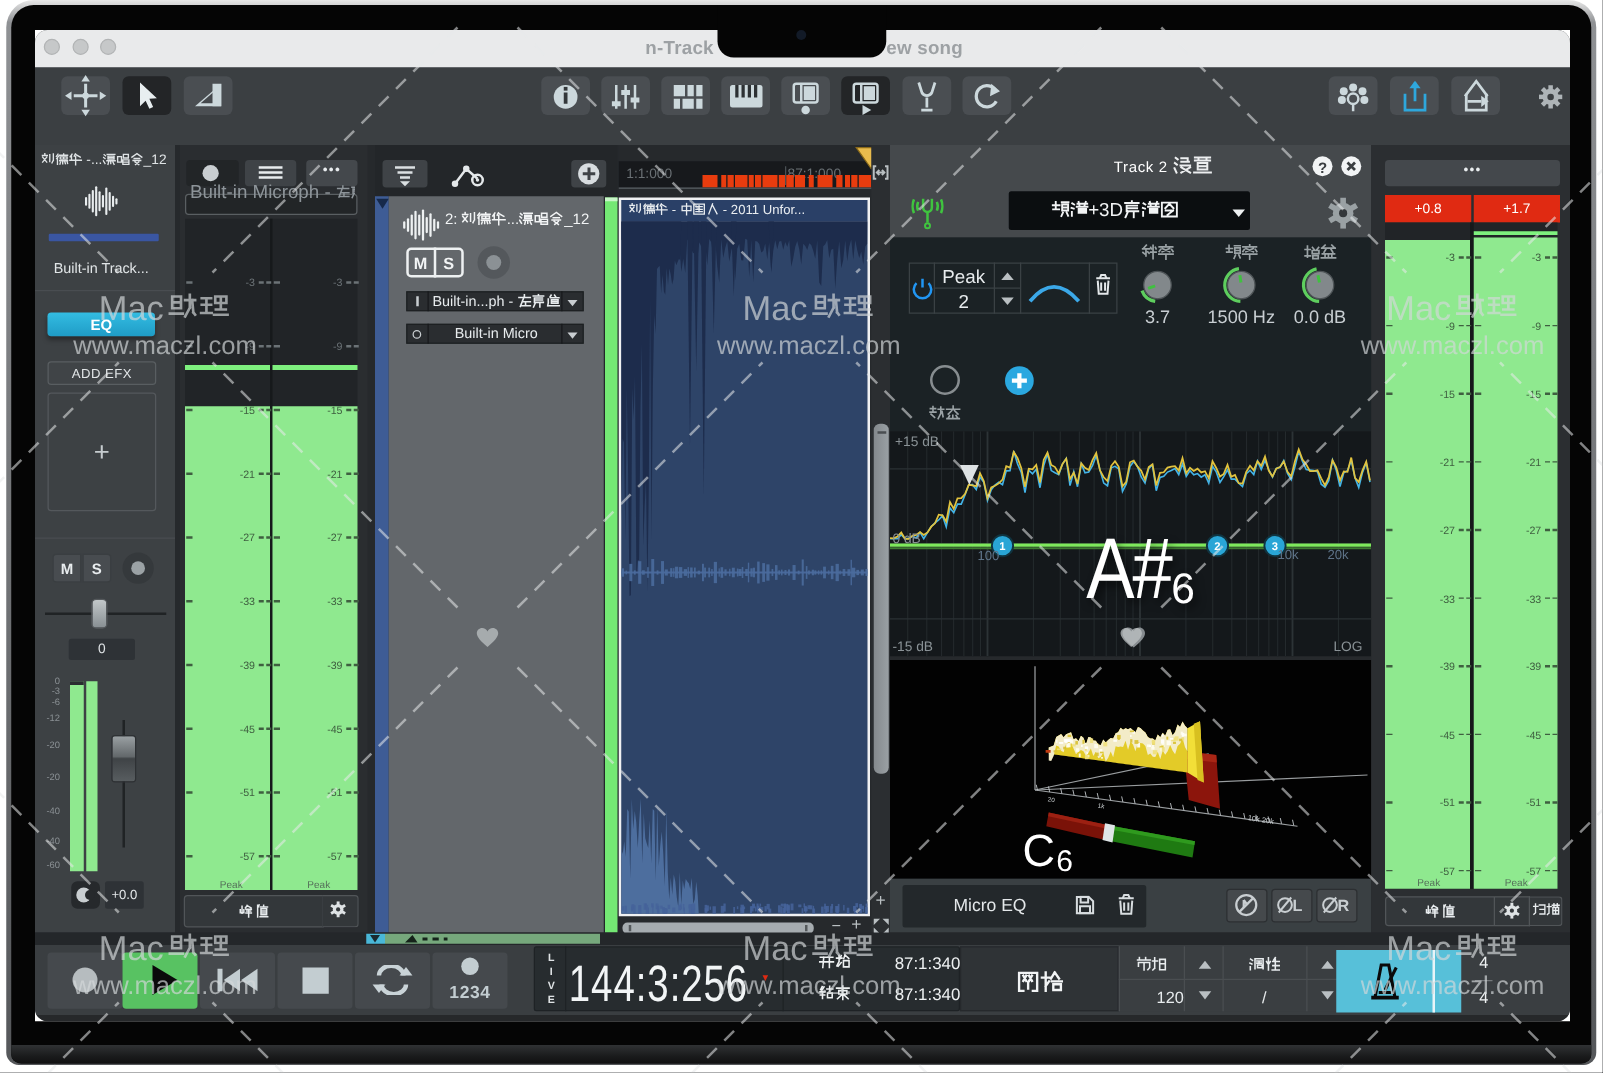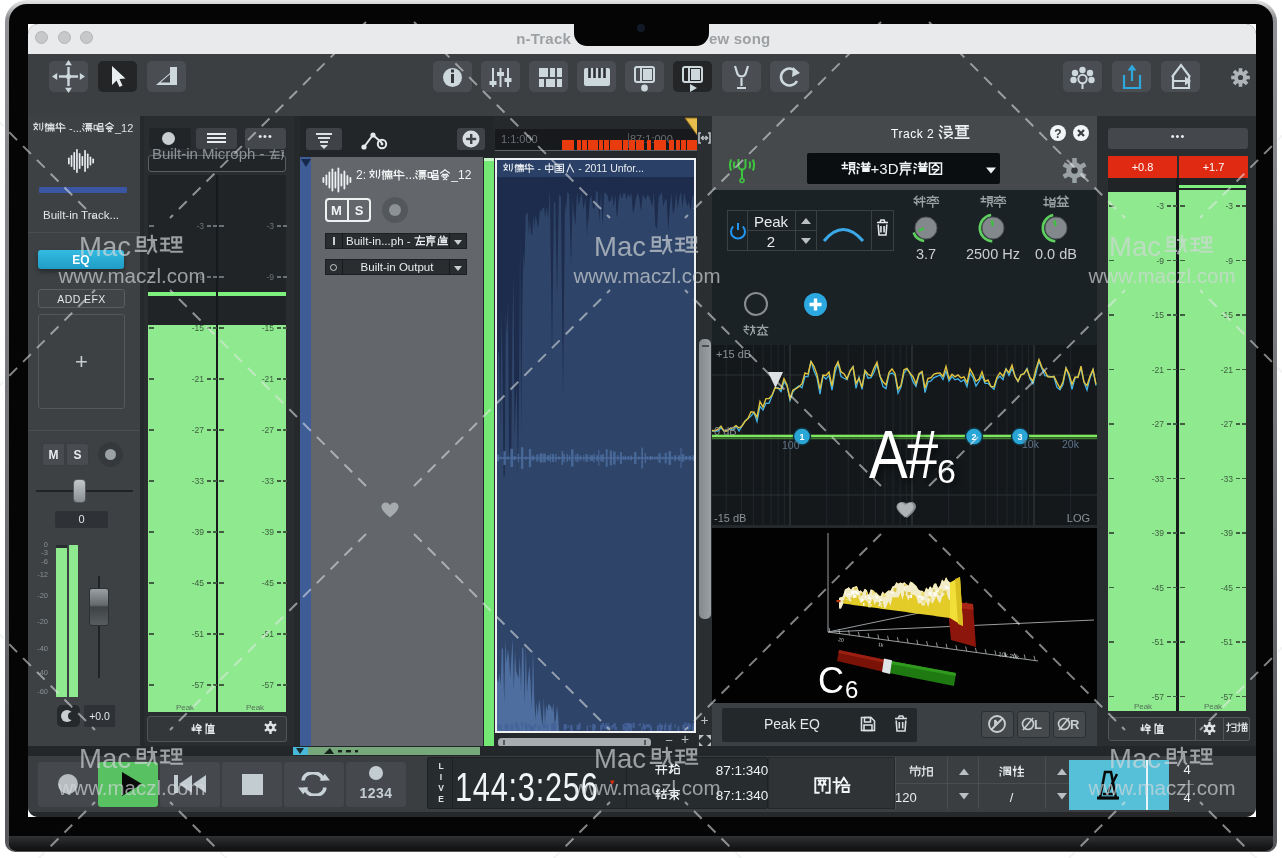--- a/index.html
+++ b/index.html
@@ -386,21 +386,21 @@
         </svg><svg class="cj " style="width:11.5px;height:11.5px;vertical-align:-1.495px;" viewBox="0 0 100 100">
           <path d="M34 10L26 22M58 10L66 22M30 28L88 28M36 42L82 42M36 42L36 66M82 42L82 66M36 54L82 54M36 66L82 66M14 36L14 64M14 64L10 84M10 84L92 84" stroke="#e8ecee" stroke-width="11" fill="none" stroke-linecap="square"></path>
         </svg></div>
 <svg class="a" style="left:425px;top:214px" width="10" height="8">
         <path d="M1 2 L9 2 L5 7 Z" fill="#c9ced1"></path>
       </svg>
 <div class="a" style="left:297px;top:235px;width:142px;height:16px;background:#2a2d30;border:1px solid #1d2022"></div>
 <div class="a" style="left:314px;top:235px;width:1px;height:16px;background:#17191b"></div>
 <div class="a" style="left:421px;top:235px;width:1px;height:16px;background:#17191b"></div>
 <div class="a" style="left:302px;top:239.5px;width:7px;height:7px;border:1.4px solid #c9ced1;border-radius:50%"></div>
-<div class="a" style="left:318px;top:237px;width:102px;font-size:11.5px;color:#e8ecee;text-align:center;white-space:nowrap">Built-in Output</div>
+<div class="a" style="left:318px;top:237px;width:102px;font-size:11.5px;color:#e8ecee;text-align:center;white-space:nowrap">Built-in Micro</div>
 <svg class="a" style="left:425px;top:240px" width="10" height="8">
         <path d="M1 2 L9 2 L5 7 Z" fill="#c9ced1"></path>
       </svg>
 <div class="a" style="left:456px;top:134px;width:10px;height:588px;background:#74e874"></div>
 <div class="a" style="left:456px;top:134px;width:10px;height:3px;background:#c8f5c8"></div>
 <div class="a" style="left:467px;top:92px;width:217px;height:630px;background:#26292c"></div>
 <div class="a" style="left:467px;top:105px;width:217px;height:22px;background:#17191c"></div>
 <div class="a" style="left:467px;top:126px;width:217px;height:1px;background:#5f6569"></div>
 <div class="a" style="left:473px;top:109px;width:60px;font-size:11px;color:#6a7074;text-align:left;">1:1:000</div>
 <div class="a" style="left:602px;top:109px;width:70px;font-size:11px;color:#6a7074;text-align:left;">87:1:000</div>
@@ -733,21 +733,21 @@
         <circle cx="16" cy="16" r="11" fill="#82888b" stroke="#4e5457" stroke-width="1"></circle>
         <path d="M15.3092 29.1819 A 13.2 13.2 0 0 1 14.1629 2.92846" stroke="#5ece5e" stroke-width="2.6" fill="none"></path>
         <line x1="14.8866" y1="8.07786" x2="15.7217" y2="14.0195" stroke="#40c040" stroke-width="2.4"></line>
       </svg>
 <svg class="a" style="left:1012px;top:188px" width="32" height="32">
         <circle cx="16" cy="16" r="11" fill="#82888b" stroke="#4e5457" stroke-width="1"></circle>
         <path d="M15.3092 29.1819 A 13.2 13.2 0 0 1 13.2556 3.08845" stroke="#5ece5e" stroke-width="2.6" fill="none"></path>
         <line x1="14.3367" y1="8.17482" x2="15.5842" y2="14.0437" stroke="#40c040" stroke-width="2.4"></line>
       </svg>
 <div class="a" style="left:868px;top:222px;width:60px;font-size:14.5px;color:#c8ced2;text-align:center;">3.7</div>
-<div class="a" style="left:930px;top:222px;width:70px;font-size:14.5px;color:#c8ced2;text-align:center;">2500 Hz</div>
+<div class="a" style="left:930px;top:222px;width:70px;font-size:14.5px;color:#c8ced2;text-align:center;">1500 Hz</div>
 <div class="a" style="left:995px;top:222px;width:66px;font-size:14.5px;color:#c8ced2;text-align:center;">0.0 dB</div>
 <div class="a" style="left:699px;top:186px;width:167px;height:41px;border:1px solid #3a4144"></div>
 <div class="a" style="left:719px;top:186px;width:1px;height:41px;background:#3a4144"></div>
 <div class="a" style="left:767px;top:186px;width:1px;height:41px;background:#3a4144"></div>
 <div class="a" style="left:788px;top:186px;width:1px;height:41px;background:#3a4144"></div>
 <div class="a" style="left:843px;top:186px;width:1px;height:41px;background:#3a4144"></div>
 <div class="a" style="left:719px;top:206px;width:69px;height:1px;background:#3a4144"></div>
 <svg class="a" style="left:701px;top:198px" width="18" height="18">
         <g stroke="#2196f3" stroke-width="2" fill="none">
           <path d="M4.2 4.5 A 7 7 0 1 0 13.8 4.5"></path>
@@ -953,21 +953,21 @@
         <path d="M839 650 L886 660 L884 672 L837 661 Z" fill="#7a1208"></path>
         <path d="M839 650 L886 660 L885.5 663 L838.5 653 Z" fill="#9c2012"></path>
         <path d="M891 661 L956 673 L954 686 L889 673 Z" fill="#1f7a12"></path>
         <path d="M891 661 L956 673 L955.5 676 L890.5 664 Z" fill="#2f9a1e"></path>
         <path d="M884 658.5 L892 660.2 L890 674 L882 672 Z" fill="#dfe5e7"></path>
       </svg>
 <div class="a" style="left:790px;top:636px;width:40px;font-size:36px;color:#fff;text-align:left;font-weight:400">C</div>
 <div class="a" style="left:817px;top:652px;width:30px;font-size:24px;color:#fff;text-align:left;">6</div>
 <div class="a" style="left:684px;top:679px;width:385px;height:43px;background:#3a4043"></div>
 <div class="a" style="left:694px;top:684px;width:195px;height:34px;background:#23282b;border-radius:2px"></div>
-<div class="a" style="left:714px;top:692px;width:100px;font-size:14px;color:#e4e8ea;text-align:center;">Peak EQ</div>
+<div class="a" style="left:714px;top:692px;width:100px;font-size:14px;color:#e4e8ea;text-align:center;">Micro EQ</div>
 <svg class="a" style="left:832px;top:692px" width="16" height="16">
         <g stroke="#d8dde0" stroke-width="1.6" fill="none">
           <path d="M1.5 1.5 L11 1.5 L14.5 5 L14.5 14.5 L1.5 14.5 Z"></path>
           <rect x="4.5" y="1.5" width="6" height="4.5"></rect>
           <rect x="4" y="9" width="8" height="5.5"></rect>
         </g>
       </svg>
 <svg class="a" style="left:866px;top:691px" width="14" height="17">
         <g stroke="#d8dde0" stroke-width="1.6" fill="none">
           <path d="M1 3.5 L13 3.5"></path>
@@ -1191,21 +1191,21 @@
 <div class="a" style="left:867px;top:733px;width:1px;height:52px;background:#4a4e51"></div>
 <div class="a" style="left:919px;top:733px;width:1px;height:52px;background:#4a4e51"></div>
 <div class="a" style="left:950px;top:733px;width:1px;height:52px;background:#4a4e51"></div>
 <div class="a" style="left:1017px;top:733px;width:1px;height:52px;background:#4a4e51"></div>
 <div class="a" style="left:867px;top:759px;width:181px;height:1px;background:#4a4e51"></div>
 <div class="a" style="left:867px;top:741px;width:52px;font-size:12.5px;color:#e8ecee;text-align:center;"><svg class="cj " style="width:12.5px;height:12.5px;vertical-align:-1.625px;" viewBox="0 0 100 100">
           <path d="M20 8L20 20M60 8L60 20M8 24L92 24M14 40L14 64M14 40L86 40M86 40L86 72M86 72L74 86M50 40L50 88" stroke="#e8ecee" stroke-width="10" fill="none" stroke-linecap="square"></path>
         </svg><svg class="cj " style="width:12.5px;height:12.5px;vertical-align:-1.625px;" viewBox="0 0 100 100">
           <path d="M22 10L22 76M8 30L40 30M22 76L10 88M54 20L54 86M54 20L90 20M90 20L90 86M54 48L90 48M54 86L90 86" stroke="#e8ecee" stroke-width="10" fill="none" stroke-linecap="square"></path>
         </svg></div>
-<div class="a" style="left:867px;top:766px;width:52px;font-size:13px;color:#e8ecee;text-align:left;">120</div>
+<div class="a" style="left:867px;top:766px;width:52px;font-size:13px;color:#e8ecee;text-align:right;">120</div>
 <div class="a" style="left:950px;top:741px;width:67px;font-size:12.5px;color:#e8ecee;text-align:center;"><svg class="cj " style="width:12.5px;height:12.5px;vertical-align:-1.625px;" viewBox="0 0 100 100">
           <path d="M12 18L24 26M8 44L20 50M10 68L10 86M40 16L40 80M40 16L92 16M92 16L92 80M52 30L80 30M52 44L80 44M66 30L66 44M56 56L86 56M56 56L56 74M86 56L86 74M56 74L86 74" stroke="#e8ecee" stroke-width="10" fill="none" stroke-linecap="square"></path>
         </svg><svg class="cj " style="width:12.5px;height:12.5px;vertical-align:-1.625px;" viewBox="0 0 100 100">
           <path d="M22 10L22 88M10 34L16 44M34 34L28 44M66 8L56 24M66 20L66 88M50 34L92 34M50 60L92 60M46 88L96 88" stroke="#e8ecee" stroke-width="10" fill="none" stroke-linecap="square"></path>
         </svg></div>
 <div class="a" style="left:950px;top:766px;width:67px;font-size:13px;color:#e8ecee;text-align:center;">/</div>
 <svg class="a" style="left:929px;top:743px" width="14" height="9">
         <path d="M2 8 L12 8 L7 1.5 Z" fill="#b9bfc2"></path>
       </svg>
 <svg class="a" style="left:929px;top:768px" width="14" height="9">

